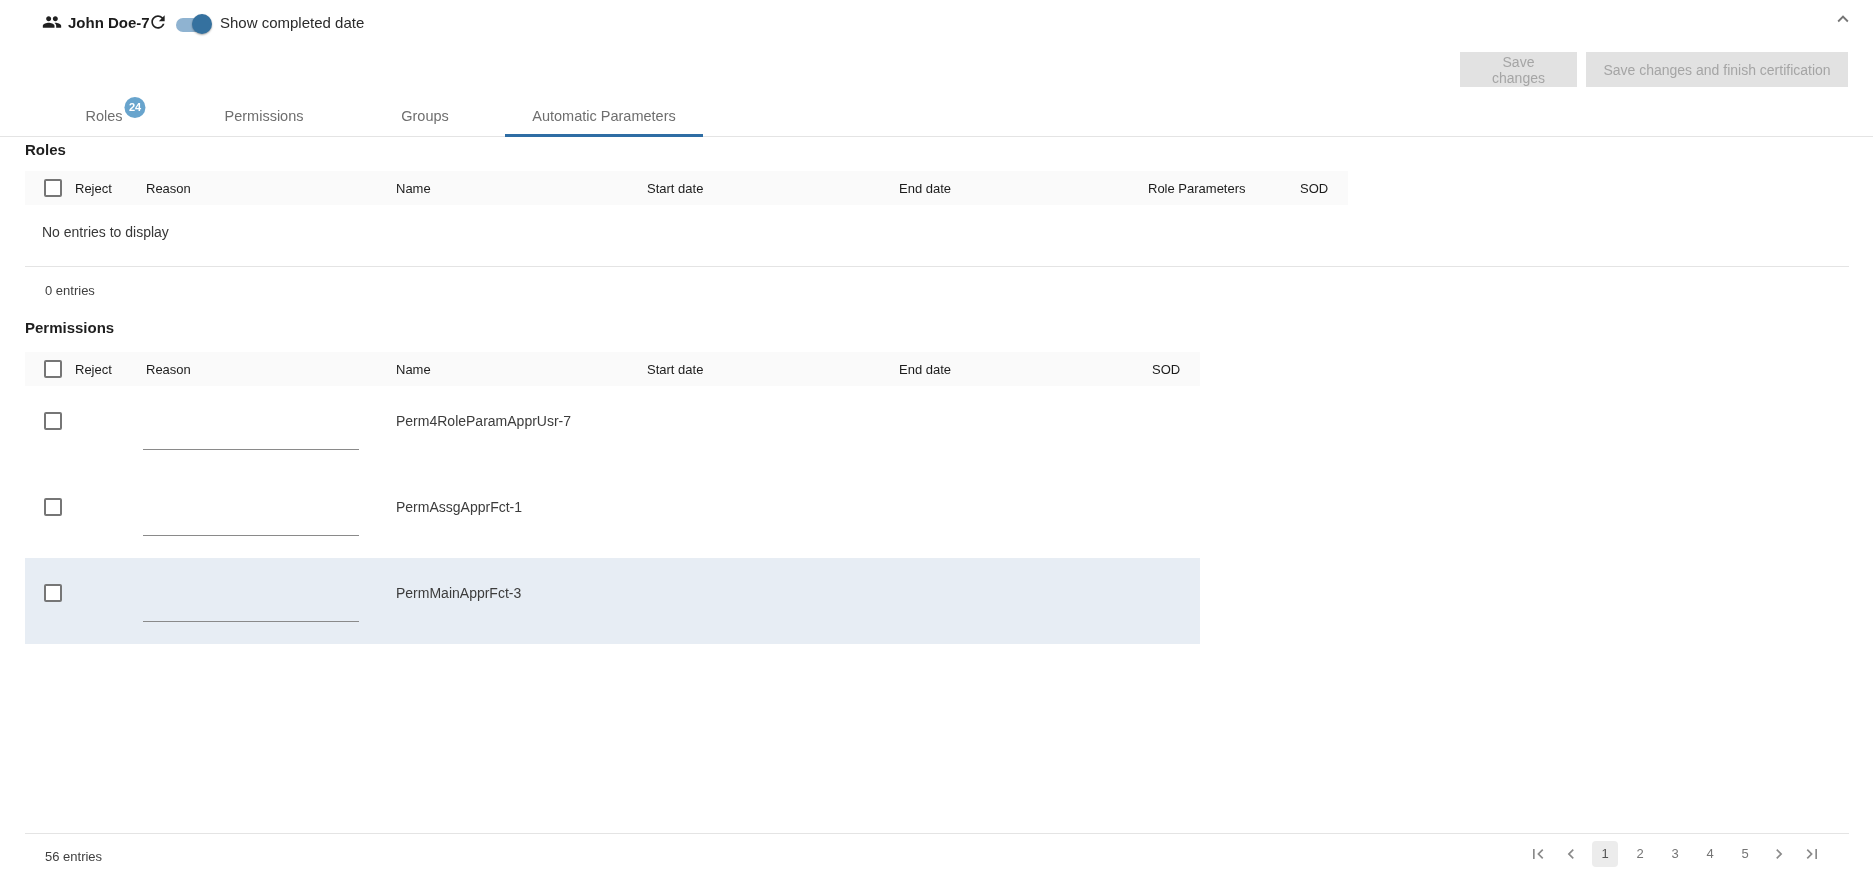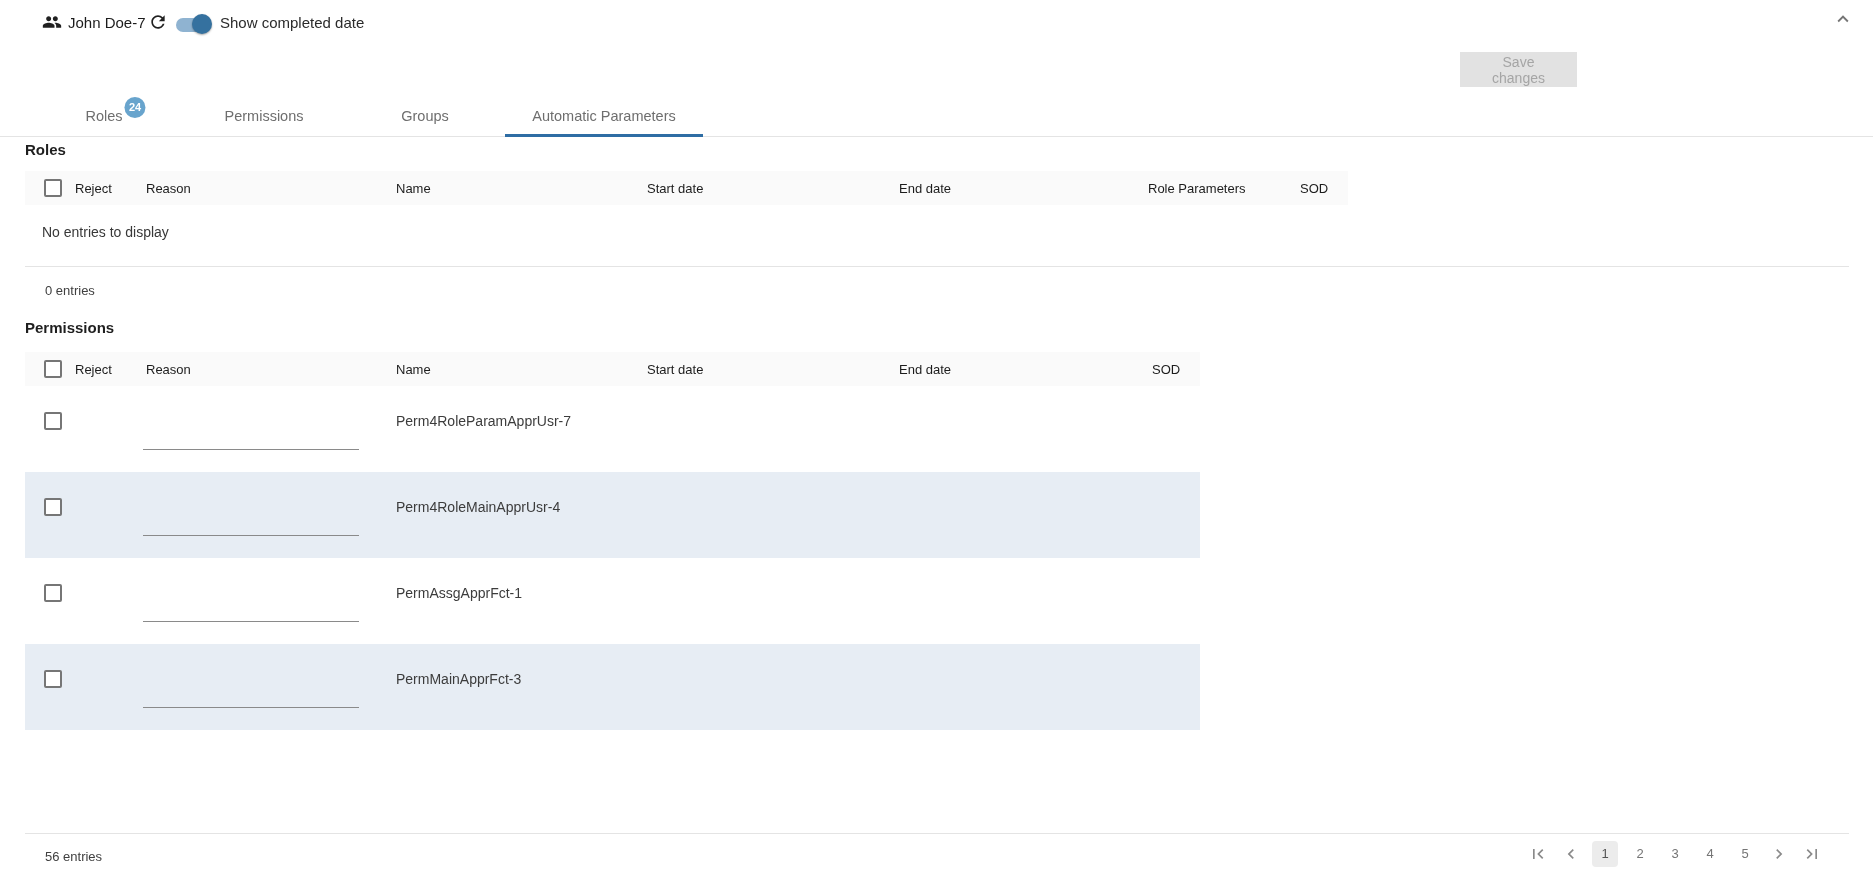--- a/index.html
+++ b/index.html
@@ -12,21 +12,21 @@
     --thead-bg:#fafafa;
   }
   *{box-sizing:border-box;margin:0;padding:0}
   html,body{width:1873px;height:877px;overflow:hidden;background:#fff;
     font-family:"Liberation Sans",sans-serif;color:#212121;}
   .abs{position:absolute}
   #stage{position:relative;width:1873px;height:877px;background:#fff}
 
   
   .people-icon{left:42px;top:12px;width:20px;height:20px}
-  .user-name{left:68px;top:14px;font-size:15px;font-weight:400;color:#1c1c1c}
+  .user-name{left:68px;top:14px;font-size:15px;font-weight:700;color:#1c1c1c}
   .refresh-btn{left:148px;top:11px;width:22px;height:22px;cursor:pointer;background:none;border:none}
   .toggle{left:176px;top:14px;width:36px;height:20px;cursor:pointer}
   .toggle-track{position:absolute;left:0;top:4px;width:34px;height:14px;border-radius:7px;background:var(--toggle-track)}
   .toggle-thumb{position:absolute;left:16px;top:0;width:20px;height:20px;border-radius:50%;
     background:var(--toggle-thumb);box-shadow:0 1px 2px rgba(0,0,0,.35)}
   .toggle-label{left:220px;top:14px;font-size:15px;color:#2b2b2b}
   .collapse-btn{left:1832px;top:6px;width:26px;height:26px;background:none;border:none;cursor:pointer}
 
   
   .btn-disabled{top:52px;height:35px;border:none;border-radius:0;background:#e2e2e2;
@@ -114,20 +114,21 @@
     <span class="toggle-thumb"></span>
   </span>
   <span class="abs toggle-label">Show completed date</span>
   <button class="abs collapse-btn">
     <svg width="22" height="22" viewBox="0 0 24 24" fill="#757575">
         <path d="M7.41 15.41 12 10.83l4.59 4.58L18 14l-6-6-6 6z"></path>
       </svg>
   </button>
 
   <button class="abs btn-disabled btn-save">Save changes</button>
+  <button class="abs btn-disabled btn-save-finish">Save changes and finish certification</button>
 
   <div class="abs tabbar">
     <button class="tab tab-roles">
       <span>Roles</span>
       <span class="tab-badge">24</span>
     </button>
     <button class="tab tab-permissions">Permissions</button>
     <button class="tab tab-groups">Groups</button>
     <button class="tab tab-auto">Automatic Parameters</button>
     <span class="tab-underline"></span>
@@ -159,25 +160,20 @@
     <span class="th th-start">Start date</span>
     <span class="th th-end">End date</span>
     <span class="th th-sod-perm">SOD</span>
   </div>
 
   <div class="abs tbody">
     <div class="trow">
       <span class="checkbox"></span>
       <input class="reason-input" style="">
       <span class="row-name">Perm4RoleParamApprUsr-7</span>
-    </div>
-    <div class="trow highlight">
-      <span class="checkbox"></span>
-      <input class="reason-input" style="">
-      <span class="row-name">Perm4RoleMainApprUsr-4</span>
     </div>
     <div class="trow">
       <span class="checkbox"></span>
       <input class="reason-input" style="">
       <span class="row-name">PermAssgApprFct-1</span>
     </div>
     <div class="trow highlight">
       <span class="checkbox"></span>
       <input class="reason-input" style="">
       <span class="row-name">PermMainApprFct-3</span>

